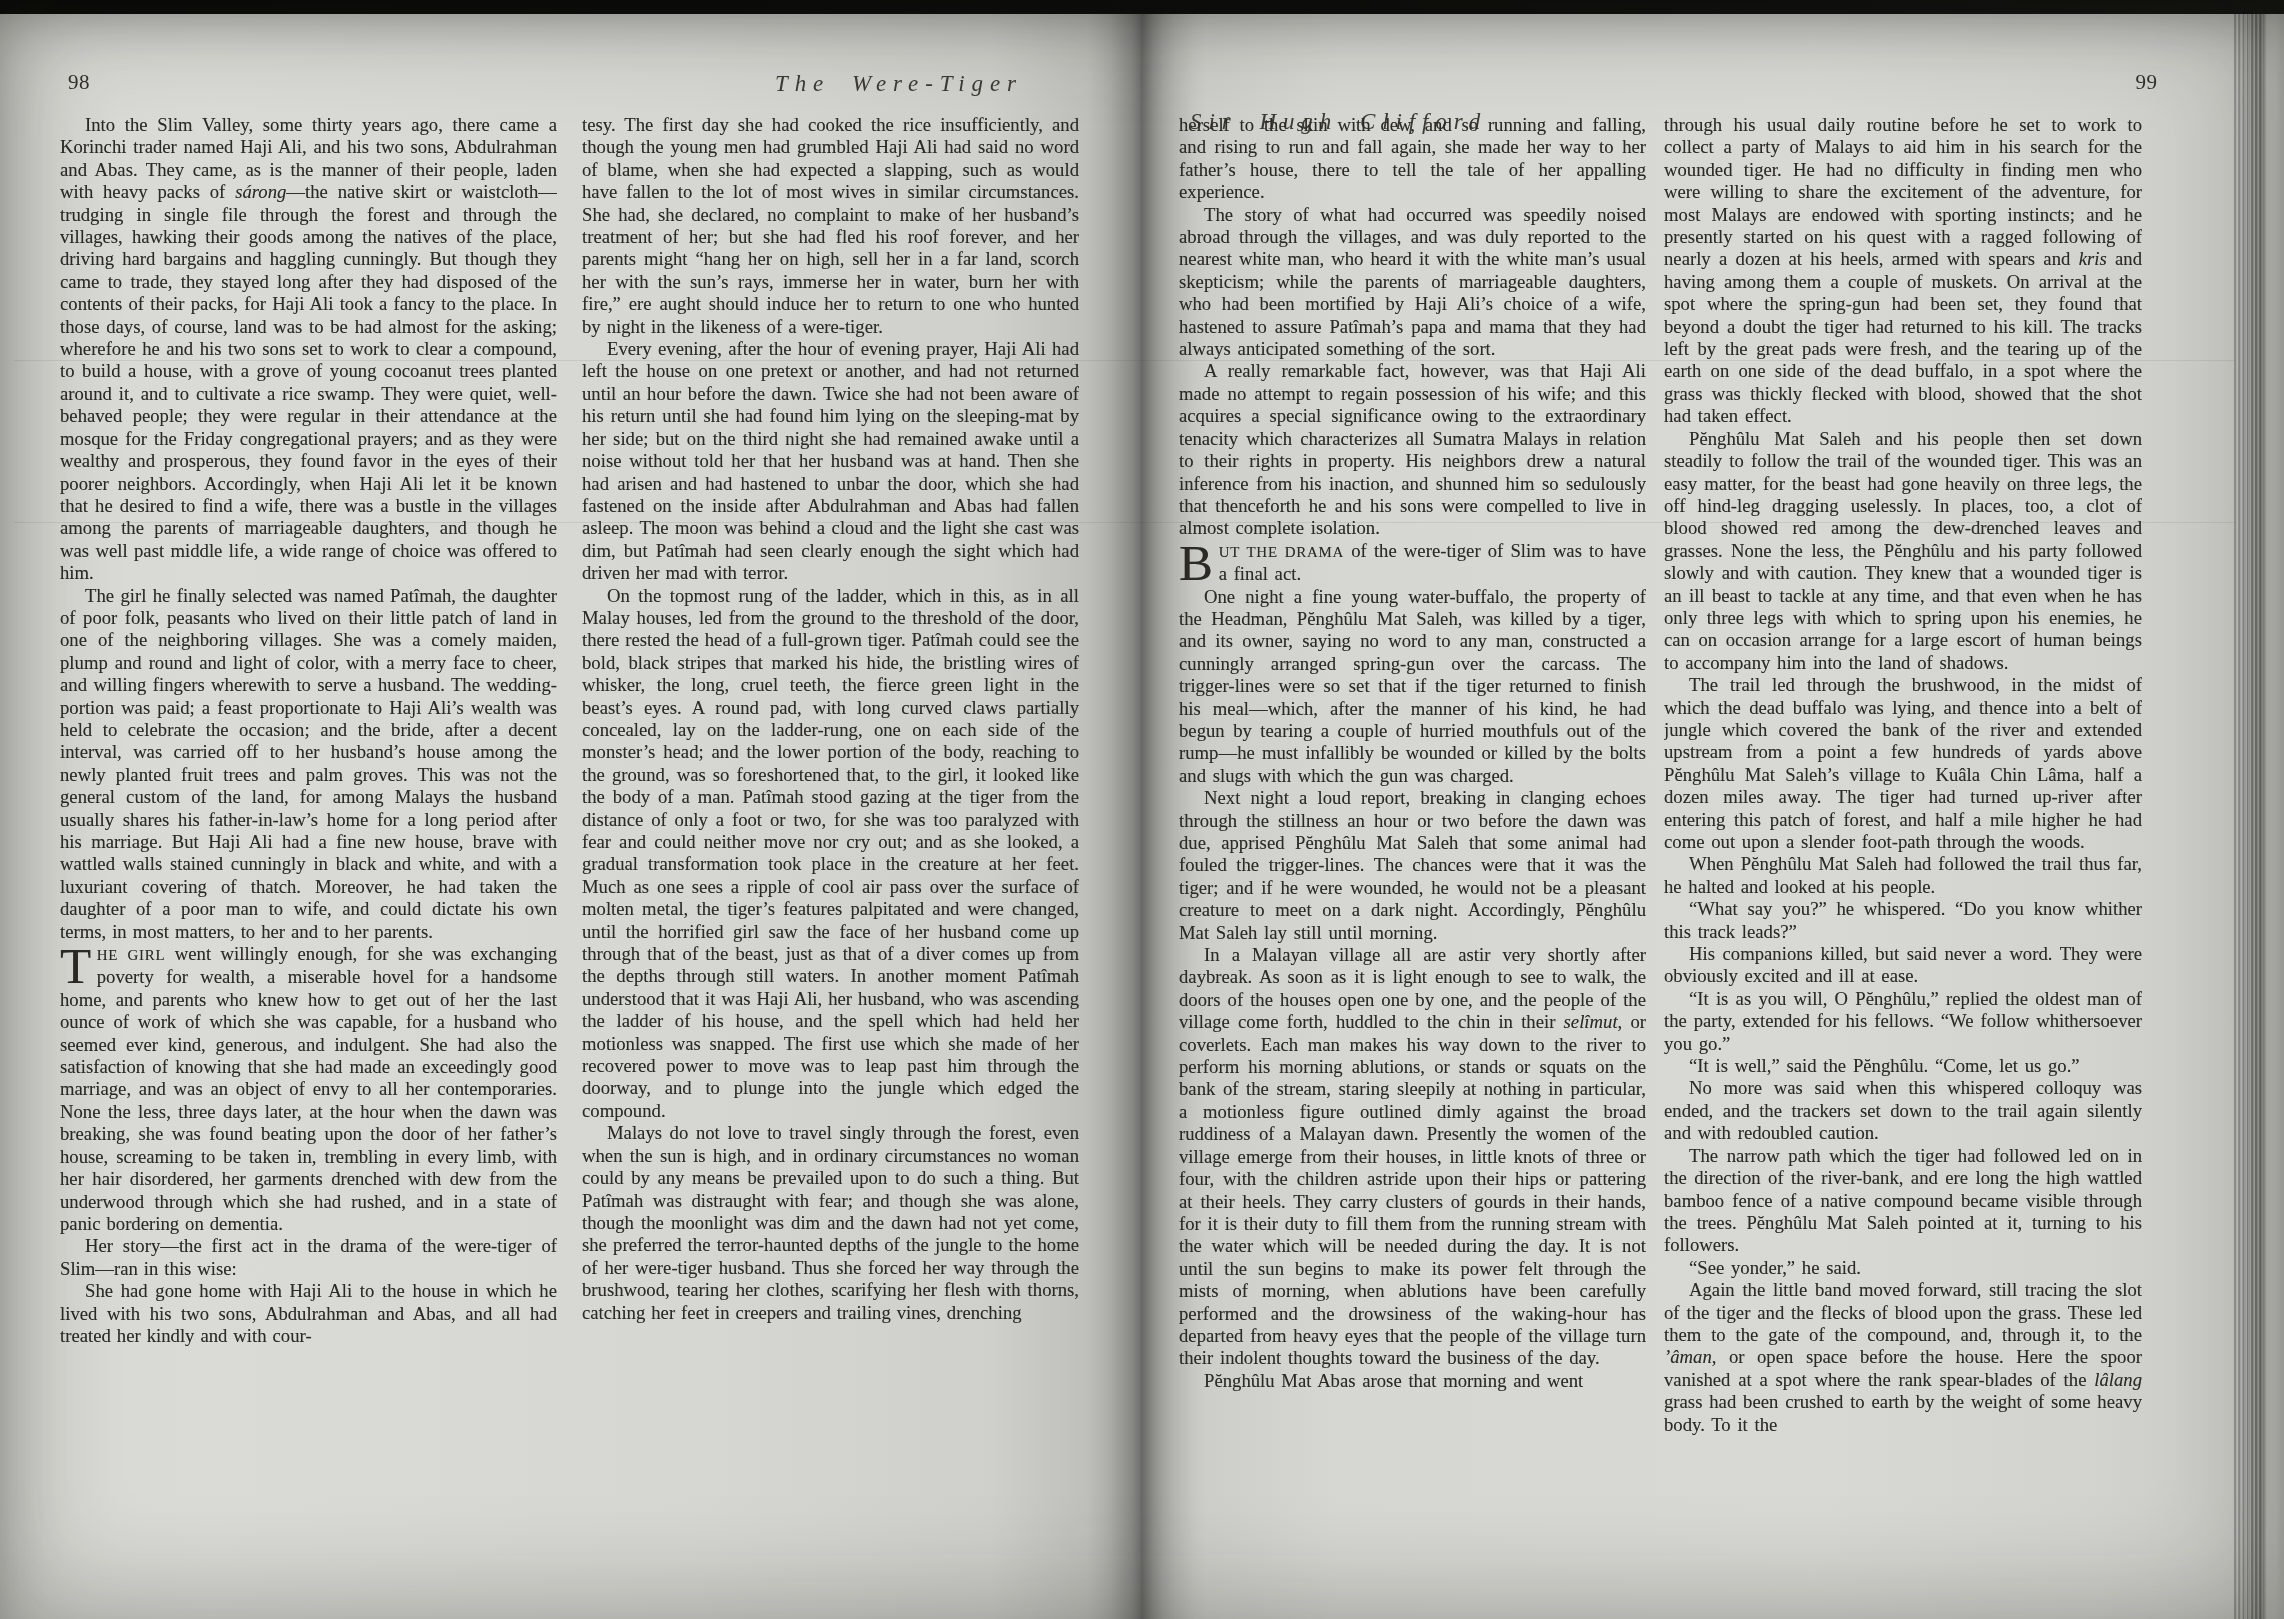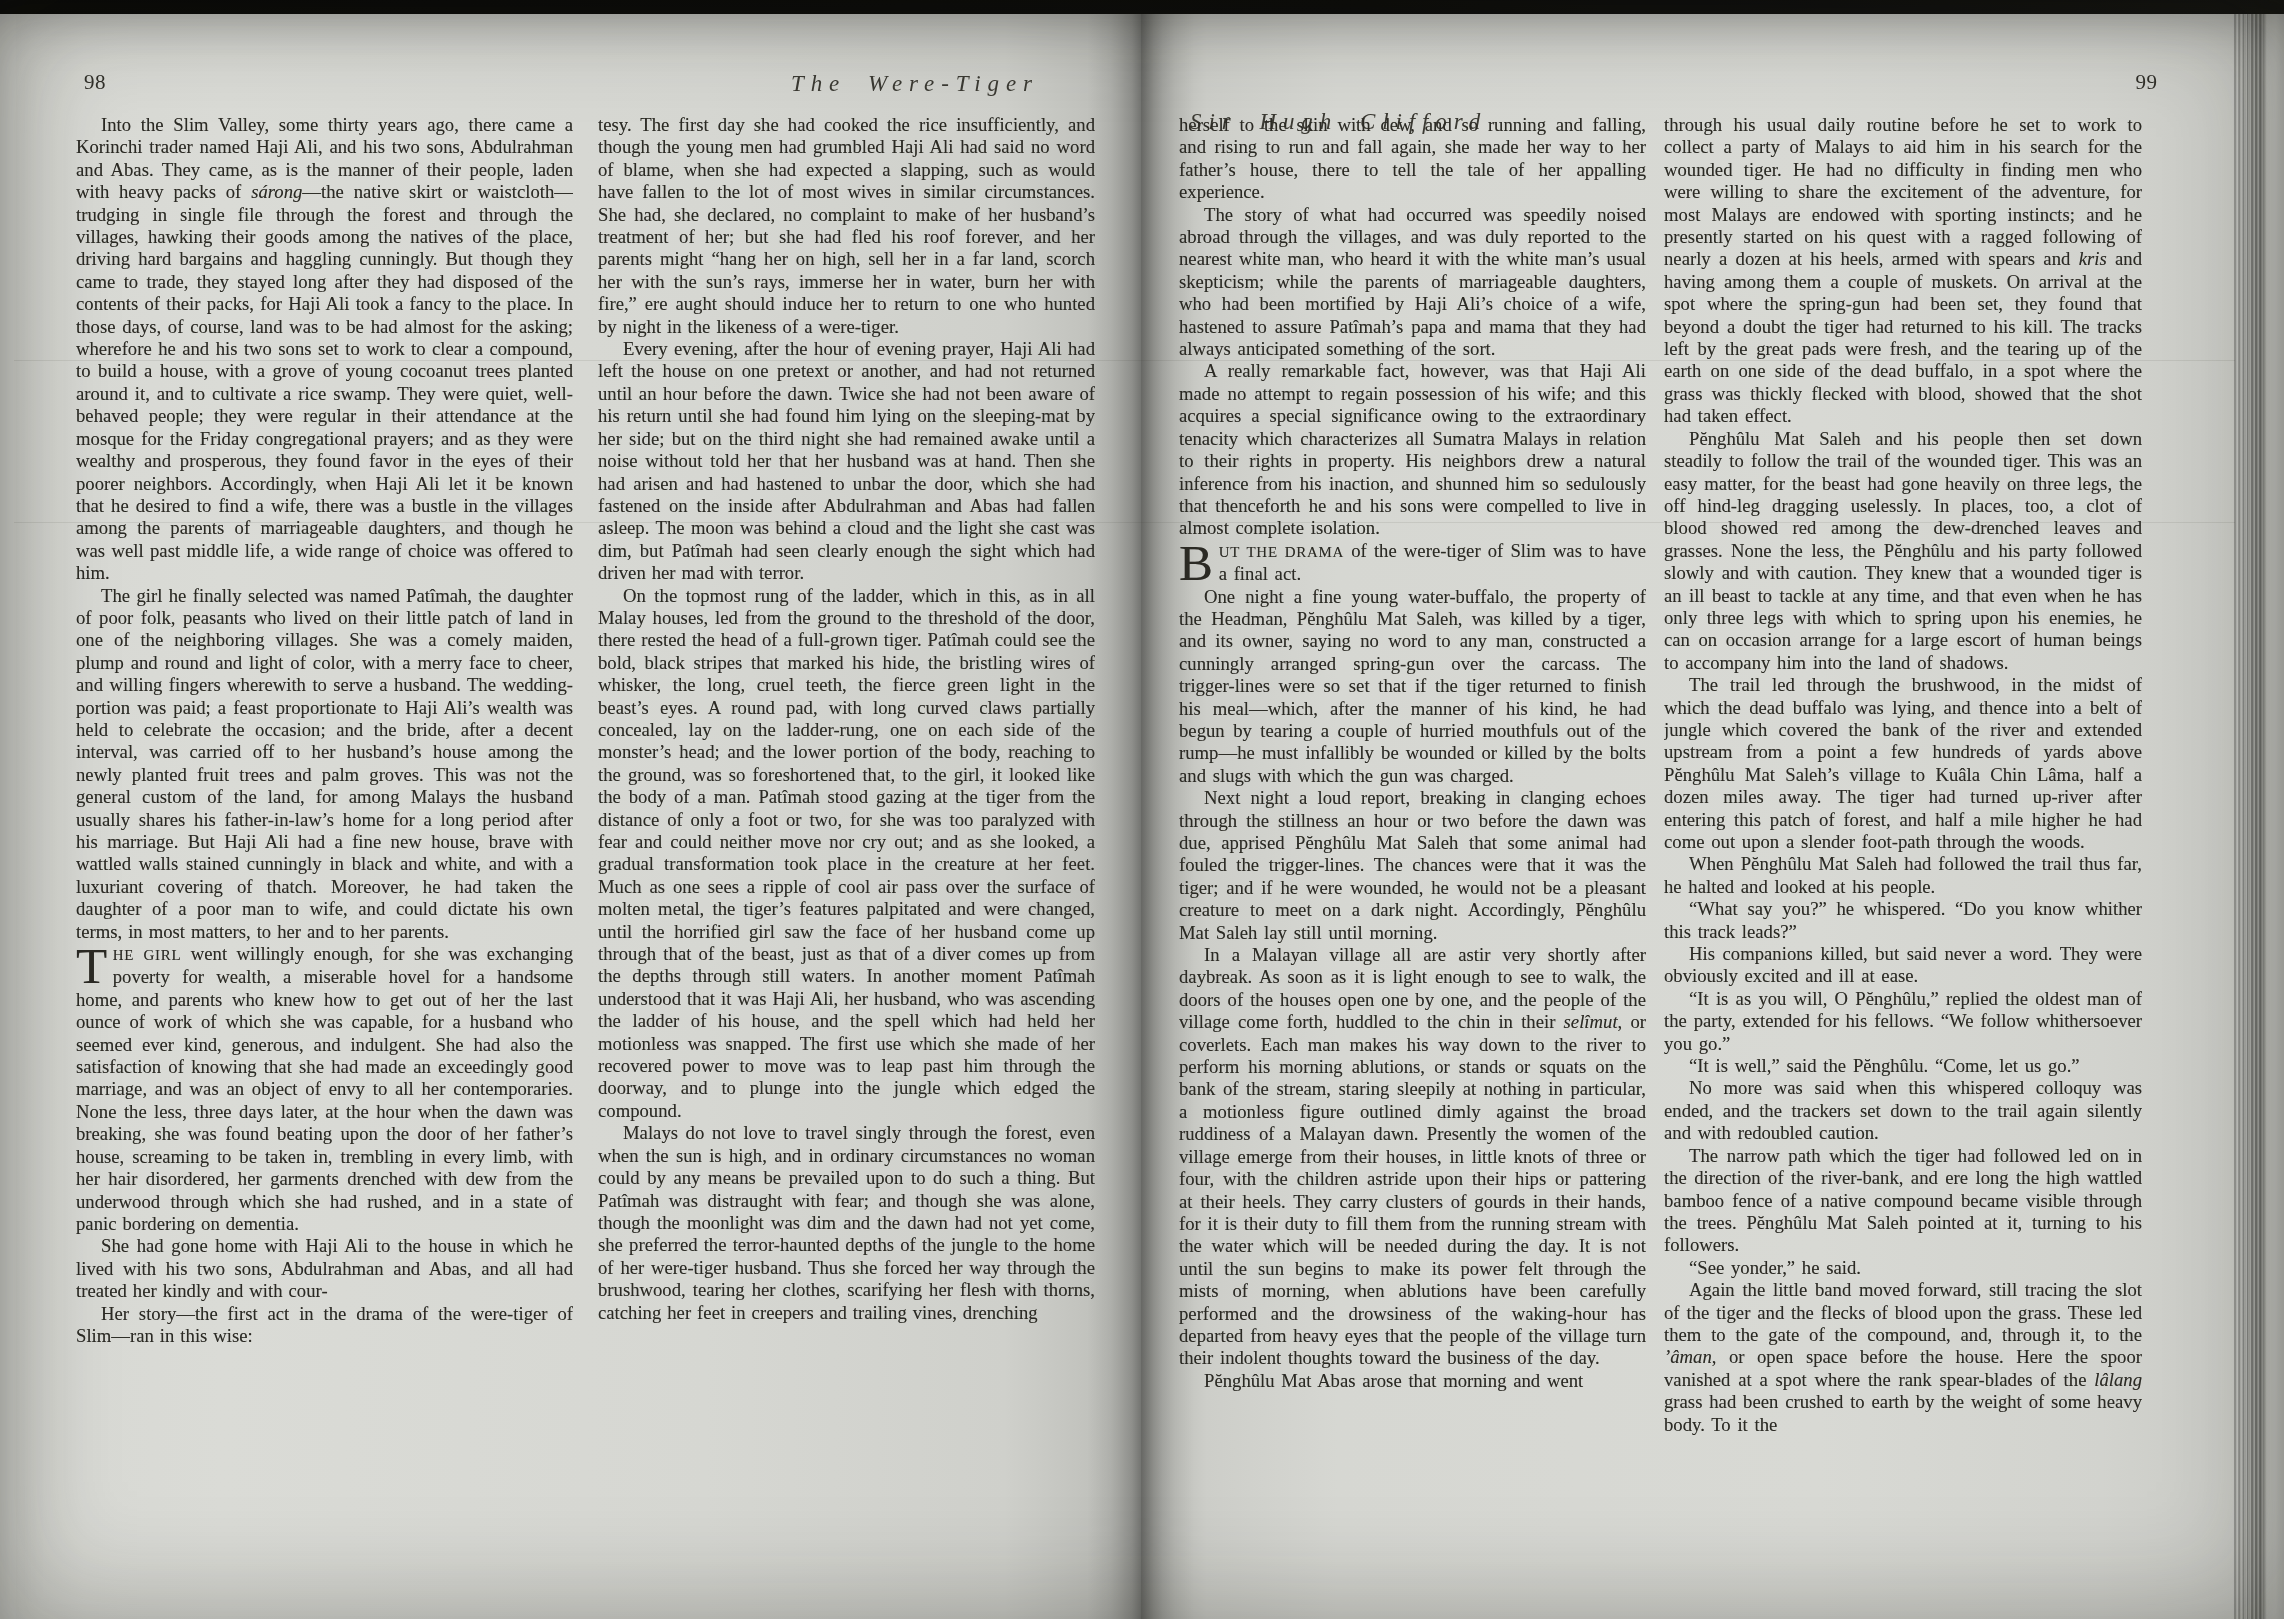--- a/index.html
+++ b/index.html
@@ -10,21 +10,21 @@
     overflow:hidden;
     background:#d4d5d0;
     font-family:"Liberation Serif","DejaVu Serif",serif;
   }
   .top-band{
     position:absolute;left:0;top:0;width:100%;height:14px;
     background:linear-gradient(90deg,#0a0a08 0%,#0d0d0b 60%,#151512 100%);
   }
   .page{position:absolute;top:0;height:1619px;}
   .page-left{
-    left:16px;width:1141px;
+    left:0;width:1141px;
     background:linear-gradient(90deg,#d2d3ce 0%,#d8d9d4 6%,#dadbd6 18%,#d6d7d2 60%,#cfd0cb 86%,#bcbdb8 96%,#a7a8a3 100%);
     padding-left:8px;
   }
   .page-right{
     left:1141px;width:1092px;
     background:linear-gradient(90deg,#9a9b96 0%,#b9bab5 2%,#cdcec9 6%,#d6d7d2 18%,#d8d9d4 62%,#d2d3ce 88%,#c9cac5 100%);
   }
   .gutter{
     position:absolute;top:0;left:1087px;width:107px;height:1619px;
     background:linear-gradient(90deg,rgba(0,0,0,0) 0%,rgba(0,0,0,0.08) 22%,rgba(0,0,0,0.22) 42%,rgba(0,0,0,0.34) 50%,rgba(0,0,0,0.18) 62%,rgba(0,0,0,0.05) 82%,rgba(0,0,0,0) 100%);
@@ -92,22 +92,22 @@
 
 <div class="spread">
 
   <div class="page page-left">
     <div class="pagenum left">98</div>
     <div class="runhead left">The Were-Tiger</div>
     <div class="col col1">
         <p class="para">Into the Slim Valley, some thirty years ago, there came a Korinchi trader named Haji Ali, and his two sons, Abdulrahman and Abas.  They came, as is the manner of their people, laden with heavy packs of <em>sárong</em>—the native skirt or waistcloth—trudging in single file through the forest and through the villages, hawking their goods among the natives of the place, driving hard bargains and haggling cunningly.  But though they came to trade, they stayed long after they had disposed of the contents of their packs, for Haji Ali took a fancy to the place.  In those days, of course, land was to be had almost for the asking; wherefore he and his two sons set to work to clear a compound, to build a house, with a grove of young cocoanut trees planted around it, and to cultivate a rice swamp.  They were quiet, well-behaved people; they were regular in their attendance at the mosque for the Friday congregational prayers; and as they were wealthy and prosperous, they found favor in the eyes of their poorer neighbors.  Accordingly, when Haji Ali let it be known that he desired to find a wife, there was a bustle in the villages among the parents of marriageable daughters, and though he was well past middle life, a wide range of choice was offered to him.</p>
         <p class="para">The girl he finally selected was named Patîmah, the daughter of poor folk, peasants who lived on their little patch of land in one of the neighboring villages. She was a comely maiden, plump and round and light of color, with a merry face to cheer, and willing fingers wherewith to serve a husband.  The wedding-portion was paid; a feast proportionate to Haji Ali’s wealth was held to celebrate the occasion; and the bride, after a decent interval, was carried off to her husband’s house among the newly planted fruit trees and palm groves.  This was not the general custom of the land, for among Malays the husband usually shares his father-in-law’s home for a long period after his marriage.  But Haji Ali had a fine new house, brave with wattled walls stained cunningly in black and white, and with a luxuriant covering of thatch.  Moreover, he had taken the daughter of a poor man to wife, and could dictate his own terms, in most matters, to her and to her parents.</p>
         <p class="para hasdc"><span class="dropcap">T</span><span class="sclead">HE GIRL</span> went willingly enough, for she was exchanging poverty for wealth, a miserable hovel for a handsome home, and parents who knew how to get out of her the last ounce of work of which she was capable, for a husband who seemed ever kind, generous, and indulgent.  She had also the satisfaction of knowing that she had made an exceedingly good marriage, and was an object of envy to all her contemporaries.  None the less, three days later, at the hour when the dawn was breaking, she was found beating upon the door of her father’s house, screaming to be taken in, trembling in every limb, with her hair disordered, her garments drenched with dew from the underwood through which she had rushed, and in a state of panic bordering on dementia.</p>
+        <p class="para">Her story—the first act in the drama of the were-tiger of Slim—ran in this wise:</p>
         <p class="para">She had gone home with Haji Ali to the house in which he lived with his two sons, Abdulrahman and Abas, and all had treated her kindly and with cour-</p>
-        <p class="para">Her story—the first act in the drama of the were-tiger of Slim—ran in this wise:</p>
       </div>
     <div class="col col2">
         <p class="para noind">tesy.  The first day she had cooked the rice insufficiently, and though the young men had grumbled Haji Ali had said no word of blame, when she had expected a slapping, such as would have fallen to the lot of most wives in similar circumstances.  She had, she declared, no complaint to make of her husband’s treatment of her; but she had fled his roof forever, and her parents might “hang her on high, sell her in a far land, scorch her with the sun’s rays, immerse her in water, burn her with fire,” ere aught should induce her to return to one who hunted by night in the likeness of a were-tiger.</p>
         <p class="para">Every evening, after the hour of evening prayer, Haji Ali had left the house on one pretext or another, and had not returned until an hour before the dawn. Twice she had not been aware of his return until she had found him lying on the sleeping-mat by her side; but on the third night she had remained awake until a noise without told her that her husband was at hand. Then she had arisen and had hastened to unbar the door, which she had fastened on the inside after Abdulrahman and Abas had fallen asleep.  The moon was behind a cloud and the light she cast was dim, but Patîmah had seen clearly enough the sight which had driven her mad with terror.</p>
         <p class="para">On the topmost rung of the ladder, which in this, as in all Malay houses, led from the ground to the threshold of the door, there rested the head of a full-grown tiger.  Patîmah could see the bold, black stripes that marked his hide, the bristling wires of whisker, the long, cruel teeth, the fierce green light in the beast’s eyes.  A round pad, with long curved claws partially concealed, lay on the ladder-rung, one on each side of the monster’s head; and the lower portion of the body, reaching to the ground, was so foreshortened that, to the girl, it looked like the body of a man. Patîmah stood gazing at the tiger from the distance of only a foot or two, for she was too paralyzed with fear and could neither move nor cry out; and as she looked, a gradual transformation took place in the creature at her feet.  Much as one sees a ripple of cool air pass over the surface of molten metal, the tiger’s features palpitated and were changed, until the horrified girl saw the face of her husband come up through that of the beast, just as that of a diver comes up from the depths through still waters.  In another moment Patîmah understood that it was Haji Ali, her husband, who was ascending the ladder of his house, and the spell which had held her motionless was snapped.  The first use which she made of her recovered power to move was to leap past him through the doorway, and to plunge into the jungle which edged the compound.</p>
         <p class="para">Malays do not love to travel singly through the forest, even when the sun is high, and in ordinary circumstances no woman could by any means be prevailed upon to do such a thing.  But Patîmah was distraught with fear; and though she was alone, though the moonlight was dim and the dawn had not yet come, she preferred the terror-haunted depths of the jungle to the home of her were-tiger husband.  Thus she forced her way through the brushwood, tearing her clothes, scarifying her flesh with thorns, catching her feet in creepers and trailing vines, drenching</p>
       </div>
   </div>
 
   <div class="page page-right">

